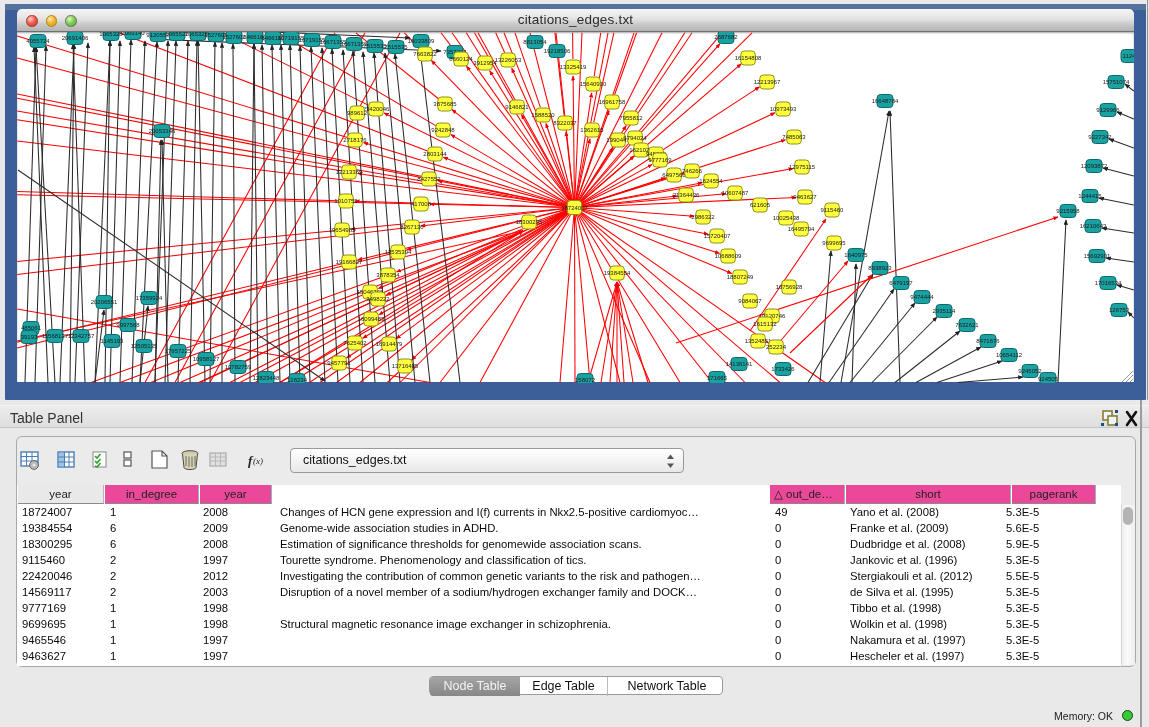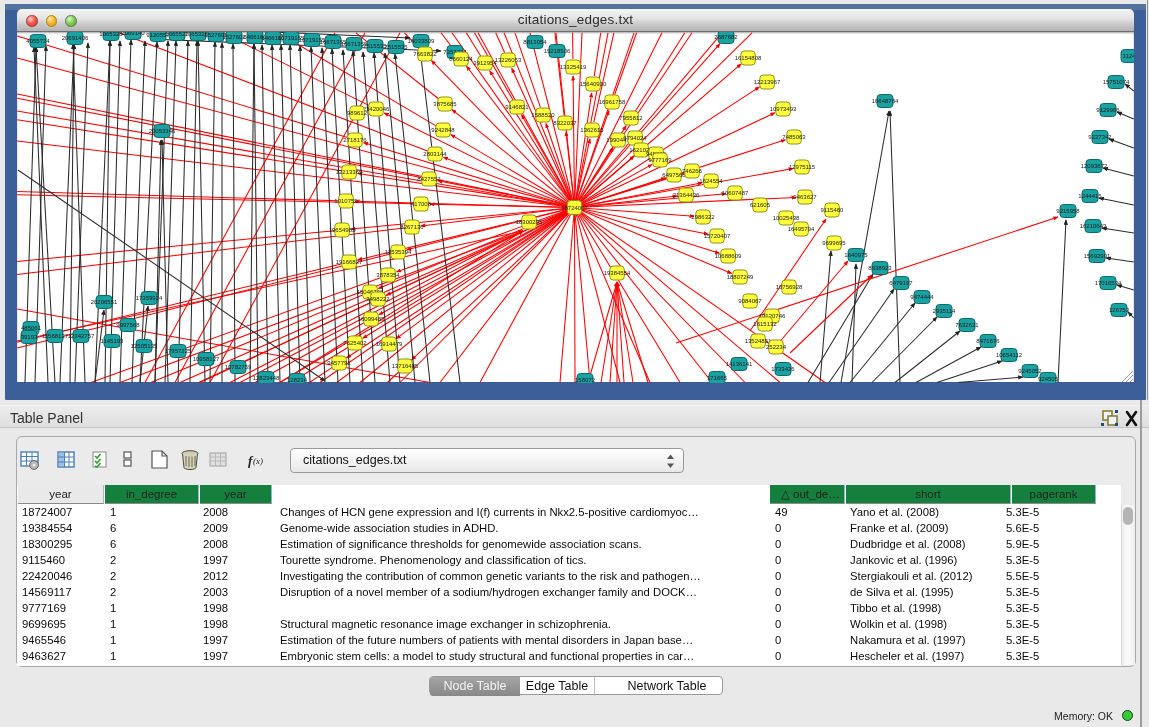--- a/index.html
+++ b/index.html
@@ -19,31 +19,31 @@
 
 #panelhead{left:0;top:405px;width:1149px;height:23px;
  background:linear-gradient(180deg,#ececec,#dedede);border-top:1px solid #f5f5f5;border-bottom:1px solid #c4c4c4}
 #panelhead span{position:absolute;left:10px;top:4px;font-size:14px;color:#333}
 #container{left:16px;top:436px;width:1120px;height:231px;background:#ebebeb;
  border:1px solid #a8a8a8;border-radius:6px}
 #dropdown{left:290px;top:448px;width:394px;height:25px;background:linear-gradient(180deg,#ffffff,#f1f1f1 60%,#e8e8e8);
  border:1px solid #999;border-radius:4px}
 #dropdown span{position:absolute;left:12px;top:4px;font-size:12.5px;color:#111}
 #tablehead{left:17px;top:485px;width:1104px;height:20px;background:#fff}
-.hc{position:absolute;top:0;height:19px;background:#15803d;border-right:1px solid #8fb6c8;
+.hc{position:absolute;top:0;height:19px;background:#ec4899;border-right:1px solid #8fb6c8;
  font-size:11.5px;color:#222;text-align:center;line-height:19px;border-bottom:1px solid #8a8a8a}
 #tbody{left:17px;top:505px;width:1104px;height:161px;background:#fff}
 .row{position:absolute;left:0;width:1149px;height:16px;font-size:11.3px;color:#0a0a0a}
 .row span{position:absolute;top:1px;white-space:nowrap}
 #scroll{left:1121px;top:505px;width:14px;height:160px;background:linear-gradient(90deg,#efefef,#fafafa 40%,#efefef);border-left:1px solid #d5d5d5}
 #thumb{left:1123px;top:507px;width:10px;height:18px;background:#b4b4b4;border-radius:5px}
 #tabs{left:429px;top:676px;width:294px;height:19px;border:1px solid #9a9a9a;border-radius:4px;background:#fff}
 .tab{position:absolute;top:0;height:19px;font-size:12.5px;text-align:center;line-height:18px;color:#111}
 #tab1{left:0;width:90px;background:linear-gradient(180deg,#a5a5a5,#878787);color:#f4f4f4;border-radius:3px 0 0 3px}
-#tab2{left:90px;width:75px;border-right:1px solid #bbb}
+#tab2{left:90px;width:88px;border-right:1px solid #bbb}
 #tab3{left:181px;width:112px}
 #mem{right:36px;top:710px;font-size:10.5px;color:#222;position:absolute}
 #memdot{left:1122px;top:710px;width:11px;height:11px;border-radius:50%;background:#35cb35;border:1.2px solid #1c421c}
 #redge{left:1140px;top:400px;width:2px;height:327px;background:#9d9d9d}
 </style></head>
 <body>
 <div class="abs" id="frame"></div>
 <div class="abs" id="frametop"></div>
 <div class="abs" id="titlebar">
     <div id="title">citations_edges.txt</div>
@@ -609,21 +609,21 @@
     <span>citations_edges.txt</span>
  <svg class="abs" style="right:8px;top:5px" width="9" height="15" xmlns="http://www.w3.org/2000/svg">
   <path d="M4.5,0.5 L8,5 H1 z" fill="#555"></path>
       <path d="M4.5,14 L1,9.5 H8 z" fill="#555"></path>
  </svg>
 </div>
 <div class="abs" id="tablehead">
  <div class="hc" style="left:1px;width:86px;background:#e9e9e9;border-right:1px solid #b5b5b5">year</div>
  <div class="hc" style="left:88px;width:94px">in_degree</div>
  <div class="hc" style="left:183px;width:72px">year</div>
- <div class="hc" style="left:753px;width:75px;text-align:left;padding-left:11px">△ out_de…</div>
+ <div class="hc" style="left:753px;width:75px;text-align:left;padding-left:4px">△ out_de…</div>
  <div class="hc" style="left:829px;width:165px">short</div>
  <div class="hc" style="left:995px;width:84px">pagerank</div>
 </div>
 <div class="abs" id="tbody"></div>
 <div class="row" style="top:505px">
 <span style="left:22px">18724007</span>
     <span style="left:110px">1</span>
     <span style="left:203px">2008</span>
 <span style="left:280px">Changes of HCN gene expression and I(f) currents in Nkx2.5-positive cardiomyoc…</span>
     <span style="left:775px">49</span>
@@ -689,30 +689,28 @@
     <span style="left:203px">1998</span>
 <span style="left:280px">Structural magnetic resonance image exchanger in schizophrenia.</span>
     <span style="left:775px">0</span>
 <span style="left:850px">Wolkin et al. (1998)</span>
     <span style="left:1006px">5.3E-5</span>
 </div>
 <div class="row" style="top:633px">
 <span style="left:22px">9465546</span>
     <span style="left:110px">1</span>
     <span style="left:203px">1997</span>
-<span style="left:280px">Estimation of the future numbers of patients with mental disorders in Japan base…</span>
     <span style="left:775px">0</span>
 <span style="left:850px">Nakamura et al. (1997)</span>
     <span style="left:1006px">5.3E-5</span>
 </div>
 <div class="row" style="top:649px">
 <span style="left:22px">9463627</span>
     <span style="left:110px">1</span>
     <span style="left:203px">1997</span>
-<span style="left:280px">Embryonic stem cells: a model to study structural and functional properties in car…</span>
     <span style="left:775px">0</span>
 <span style="left:850px">Hescheler et al. (1997)</span>
     <span style="left:1006px">5.3E-5</span>
 </div>
 <div class="abs" id="scroll"></div>
 <div class="abs" id="thumb"></div>
 <div class="abs" id="tabs">
     <div class="tab" id="tab1">Node Table</div>
     <div class="tab" id="tab2">Edge Table</div>
     <div class="tab" id="tab3">Network Table</div>

